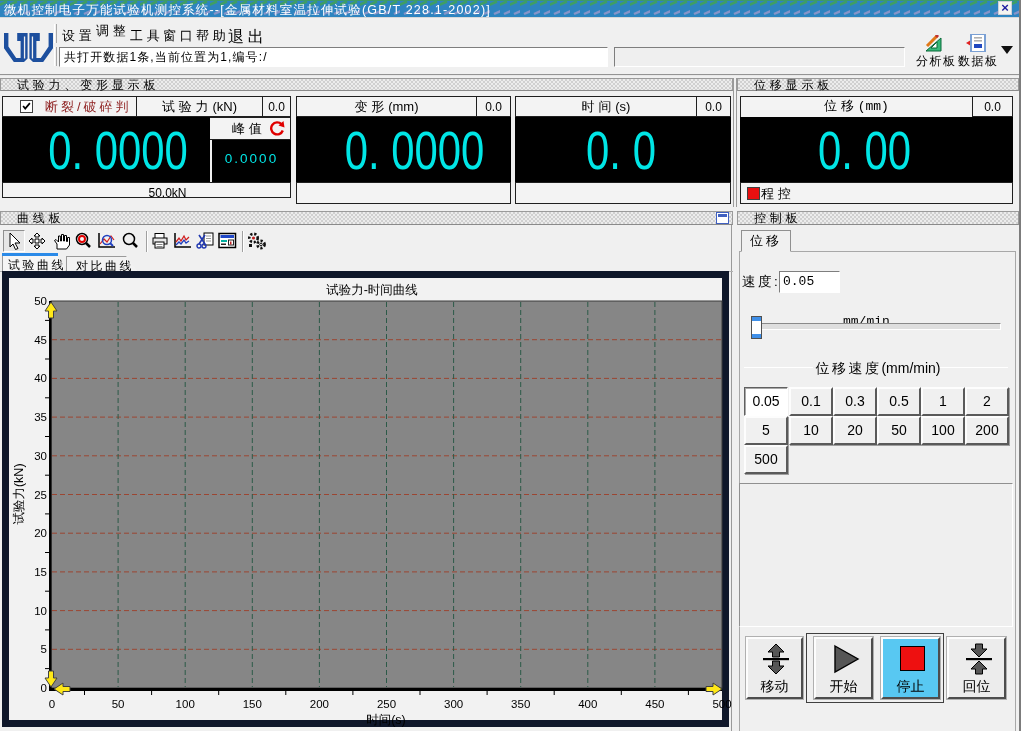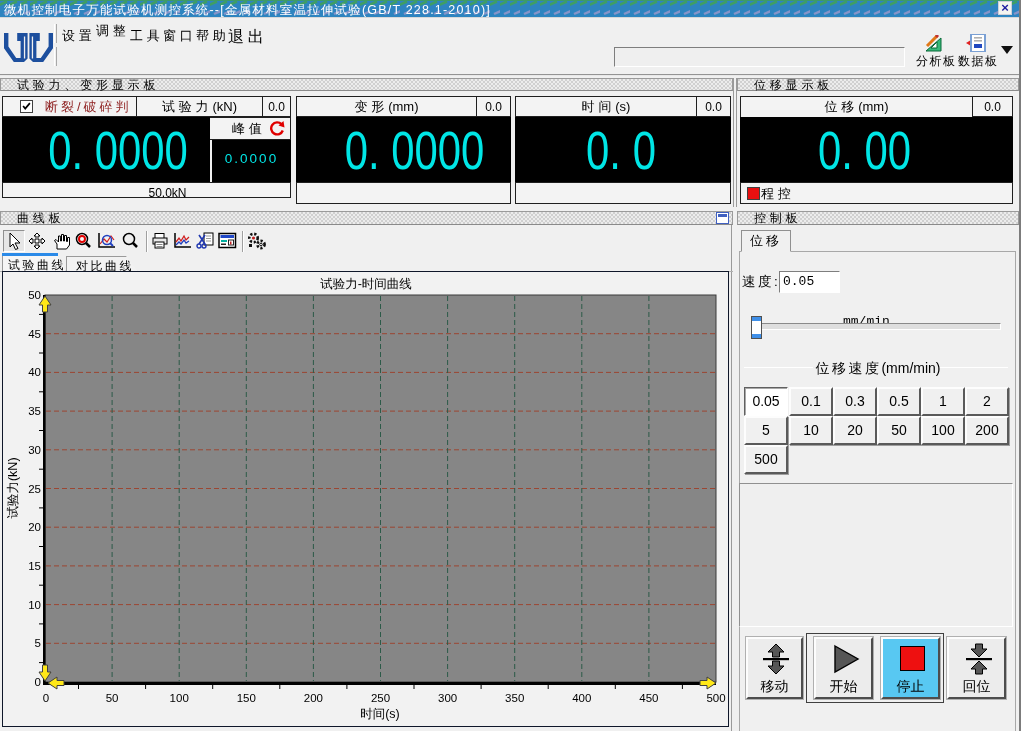--- a/index.html
+++ b/index.html
@@ -27,21 +27,21 @@
         <pattern id="tb" width="10" height="18" patternUnits="userSpaceOnUse">
 <rect width="10" height="18" fill="#2e84c0"></rect>
 <line x1="-1" y1="5" x2="7" y2="1.5" stroke="#3f9e64" stroke-width="2.6"></line>
 <line x1="4" y1="14" x2="12" y2="10.5" stroke="#8794c8" stroke-width="2.4"></line>
 </pattern>
       </defs>
 <rect width="1021" height="18" fill="url(#tb)"></rect>
 <rect y="0" width="1021" height="1" fill="#3c9a6a"></rect>
 <rect y="17" width="1021" height="1" fill="#d8d8d8"></rect>
 </svg>
-<div class="abs" style="left:4px;top:2px;font-size:12.5px;color:#fff;letter-spacing:1.2px;">微机控制电子万能试验机测控系统--[金属材料室温拉伸试验(GB/T 228.1-2010)]</div>
+<div class="abs" style="left:4px;top:2px;font-size:12.5px;color:#fff;letter-spacing:1.2px;">微机控制电子万能试验机测控系统--[金属材料室温拉伸试验(GB/T 228.1-2002)]</div>
 <div class="abs" style="left:998px;top:1px;width:14px;height:14px;background:#f4f4f0;border:1px solid #d0d0d8;color:#1c1ca0;font-size:13px;font-weight:bold;text-align:center;line-height:12px;">×</div>
 </div>
 
 <div class="abs" style="left:0;top:18px;width:1021px;height:58px;background:#f0f0f0;border-bottom:2px groove #e8e8e8;">
 
   <svg class="abs" style="left:4px;top:15px;" width="49" height="29" viewBox="0 0 49 29">
     <g fill="#1d4f9e">
       <path d="M0,0 H4.4 V13.5 L12.2,25 H16.6 V8 H13.2 V0 H23.6 V25.5 L20,29 H9.8 L0,15.2 Z"></path>
       <path d="M49,0 H44.6 V13.5 L36.8,25 H32.4 V8 H35.8 V0 H25.4 V25.5 L29,29 H39.2 L49,15.2 Z"></path>
     </g>
@@ -52,20 +52,21 @@
   <div class="abs" style="left:54px;top:6px;width:3px;height:19px;border-left:1px solid #fff;border-right:1px solid #a8a8a8;"></div>
   <div class="abs" style="left:54px;top:29px;width:3px;height:19px;border-left:1px solid #fff;border-right:1px solid #a8a8a8;"></div>
 
   <div class="abs" style="left:62px;top:9px;font-size:13px;"><span class="cj">设置</span></div>
   <div class="abs" style="left:96px;top:4px;font-size:13px;"><span class="cj">调整</span></div>
   <div class="abs" style="left:130px;top:9px;font-size:13px;"><span class="cj">工具</span></div>
   <div class="abs" style="left:163px;top:9px;font-size:13px;"><span class="cj">窗口</span></div>
   <div class="abs" style="left:196px;top:9px;font-size:13px;"><span class="cj">帮助</span></div>
   <div class="abs" style="left:228px;top:9px;font-size:16px;"><span class="cj">退出</span></div>
 
+  <div class="abs sunken" style="left:59px;top:29px;width:549px;height:20px;font-size:12px;line-height:18px;padding-left:4px;letter-spacing:1.1px;">共打开数据1条,当前位置为1,编号:/</div>
   <div class="abs sunken" style="left:614px;top:29px;width:291px;height:20px;background:#efefef;"></div>
 
   <svg class="abs" style="left:925px;top:17px;" width="17" height="17" viewBox="0 0 17 17">
     <polygon points="1,16 16,16 16,3" fill="#36b878" stroke="#0a6a3a" stroke-width="1"></polygon>
     <polygon points="6,13 12,13 12,7" fill="#fff" stroke="#0a6a3a" stroke-width="1"></polygon>
     <line x1="2" y1="11" x2="12" y2="1" stroke="#e07818" stroke-width="3"></line>
     <line x1="11" y1="2" x2="13" y2="0" stroke="#c03030" stroke-width="3"></line>
   </svg>
   <div class="abs" style="left:916px;top:35px;font-size:12px;letter-spacing:1.5px;">分析板</div>
   <svg class="abs" style="left:966px;top:16px;" width="20" height="18" viewBox="0 0 20 18">
@@ -115,21 +116,21 @@
   <div class="abs blk bignum" style="left:515px;top:39px;width:216px;height:65px;">
       <div style="transform:translateX(-2px) scaleX(0.79);">0. 0</div>
     </div>
   <div class="abs cell" style="left:515px;top:104px;width:216px;height:22px;"></div>
 </div>
 <div class="abs" style="left:733px;top:78px;width:1px;height:129px;background:#9a9a9a;"></div>
 <div class="abs" style="left:736px;top:78px;width:1px;height:129px;background:#9a9a9a;"></div>
 
 <div class="abs" style="left:737px;top:78px;width:282px;height:129px;">
   <div class="abs checker hdr" style="left:0;top:0;width:282px;height:13px;"><span class="cj">位移显示板</span></div>
-  <div class="abs cell" style="left:3px;top:18px;width:233px;height:22px;line-height:20px;"><span class="cj">位移</span>(mm)</div>
+  <div class="abs cell" style="left:3px;top:18px;width:233px;height:22px;line-height:20px;font-family:Liberation Mono, monospace;"><span class="cj">位移</span>(mm)</div>
   <div class="abs cell" style="left:235px;top:18px;width:41px;height:21px;line-height:20px;font-size:12px;">0.0</div>
   <div class="abs blk bignum" style="left:3px;top:39px;width:273px;height:65px;">
       <div style="transform:translateX(-12px) scaleX(0.79);">0. 00</div>
     </div>
   <div class="abs cell" style="left:3px;top:104px;width:273px;height:22px;text-align:left;">
     <div class="abs" style="left:6px;top:4px;width:13px;height:13px;background:#e81010;border:1px solid #404040;"></div>
     <span style="margin-left:20px;font-size:13px;line-height:21px;letter-spacing:3.8px;">程控</span>
   </div>
 </div>
 
@@ -211,21 +212,21 @@
 
   <div class="abs" style="left:0;top:41px;width:733px;height:19px;">
     <div class="abs" style="left:2px;top:1px;width:64px;height:19px;background:#f6f6f6;border:1px solid #9a9a9a;border-bottom:none;clip-path:polygon(0 0,54px 0,100% 100%,0 100%);"></div>
     <div class="abs" style="left:2px;top:1px;width:56px;height:3px;background:#2a8ae8;"></div>
     <div class="abs" style="left:8px;top:5px;font-size:12px;letter-spacing:2.5px;">试验曲线</div>
     <div class="abs" style="left:66px;top:4px;width:72px;height:16px;background:#f2f2f2;border:1px solid #9a9a9a;border-bottom:none;clip-path:polygon(0 0,60px 0,100% 100%,0 100%);"></div>
     <div class="abs" style="left:76px;top:6px;font-size:12px;letter-spacing:2.5px;">对比曲线</div>
     <div class="abs" style="left:0;top:19px;width:733px;height:1px;background:#b0b0b0;"></div>
   </div>
 
-  <div id="chart" class="abs" style="left:2px;top:60px;width:727px;height:456px;background:#f2f2f2;border:1px solid #0f172a;">
+  <div id="chart" class="abs" style="left:2px;top:60px;width:727px;height:456px;background:#f2f2f2;border:7px solid #0f172a;">
     <svg width="725" height="454" font-family="'Liberation Sans',sans-serif">
       <text x="363" y="16" font-size="12.5" text-anchor="middle">试验力-时间曲线</text>
       <rect x="42" y="23" width="671" height="387" fill="#868686" stroke="#3a3a3a" stroke-width="1"></rect>
       <g stroke="#9c4632" stroke-width="1" stroke-dasharray="5,3">
         <line x1="43" y1="61.7" x2="712" y2="61.7"></line>
           <line x1="43" y1="100.4" x2="712" y2="100.4"></line>
         <line x1="43" y1="139.1" x2="712" y2="139.1"></line>
           <line x1="43" y1="177.8" x2="712" y2="177.8"></line>
         <line x1="43" y1="216.5" x2="712" y2="216.5"></line>
           <line x1="43" y1="255.2" x2="712" y2="255.2"></line>

